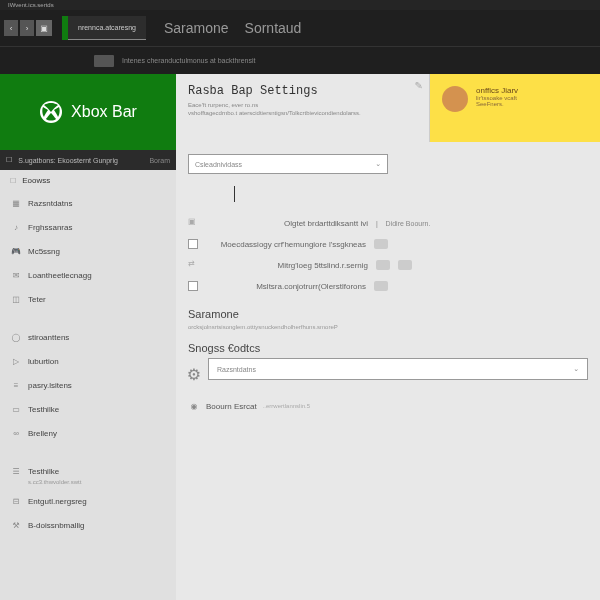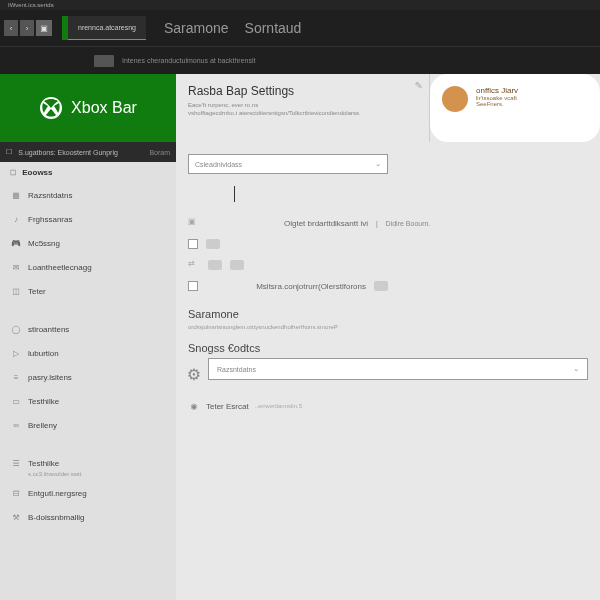--- a/index.html
+++ b/index.html
@@ -15,39 +15,39 @@
     .tab-active { background: #2d2d2d; height: 24px; padding: 0 10px; display: flex; align-items: center; font-size: 7px; color: #ccc; border-bottom: 1px solid #888; }
     .topbar-items { display: flex; gap: 16px; margin-left: 18px; font-size: 14px; color: #999; }
     
     .subbar { height: 28px; background: #1f1f1f; display: flex; align-items: center; padding: 0 16px; gap: 8px; border-top: 1px solid #333; }
     .subbar-icon { width: 20px; height: 12px; background: #555; border-radius: 1px; }
     .subbar-text { font-size: 7px; color: #888; }
     
     .content { display: flex; height: calc(100% - 74px); background: #e8e8e8; }
     
     .sidebar { width: 178px; background: #e0e0e0; display: flex; flex-direction: column; }
-    .brand { height: 68px; background: #107c10; display: flex; align-items: center; justify-content: center; gap: 8px; }
+    .brand { height: 76px; background: #107c10; display: flex; align-items: center; justify-content: center; gap: 8px; }
     .brand-logo { width: 24px; height: 24px; }
     .brand-text { color: #fff; font-size: 16px; font-weight: 400; }
     
     .breadcrumb { height: 20px; background: #2b2b2b; display: flex; align-items: center; padding: 0 6px; font-size: 7px; color: #bbb; }
     .breadcrumb-end { margin-left: auto; color: #888; }
     
     .sb-section { padding: 6px 10px; font-size: 8px; color: #444; display: flex; align-items: center; gap: 6px; }
-    .sb-section.header { font-weight: 700; color: #333; }
+    .sb-section.header { font-weight: 400; color: #333; }
     .sb-icon { width: 12px; height: 12px; display: flex; align-items: center; justify-content: center; color: #888; flex-shrink: 0; }
     .sb-sub { font-size: 6px; color: #999; padding-left: 28px; margin-top: -4px; margin-bottom: 4px; }
     
     .main { flex: 1; display: flex; flex-direction: column; }
     .main-header { display: flex; height: 68px; }
     .settings-block { flex: 1; padding: 10px 12px; border-right: 1px solid #ccc; position: relative; }
-    .settings-title { font-size: 12px; color: #333; margin-bottom: 4px; }
+    .settings-title { font-size: 12px; color: #333; margin-bottom: 4px; font-family: Liberation Mono, monospace; }
     .settings-desc { font-size: 6px; color: #888; line-height: 1.3; }
     .edit-icon { position: absolute; top: 6px; right: 6px; color: #aaa; font-size: 10px; }
-    .orange-block { width: 170px; background: #ffffff; padding: 12px; display: flex; gap: 8px; align-items: flex-start; border-radius: 18px; }
+    .orange-block { width: 170px; background: #fde047; padding: 12px; display: flex; gap: 8px; align-items: flex-start; }
     .orange-circle { width: 26px; height: 26px; background: #d4924f; border-radius: 50%; flex-shrink: 0; }
     .orange-text { font-size: 8px; color: #6b4a1a; }
     .orange-sub { font-size: 6px; color: #8a6a3a; }
     
     .main-body { padding: 12px; flex: 1; overflow: hidden; }
     .dropdown { width: 200px; height: 20px; border: 1px solid #999; background: #fff; display: flex; align-items: center; padding: 0 6px; font-size: 7px; color: #888; margin-bottom: 12px; }
     .dropdown-chev { margin-left: auto; color: #888; }
     .cursor-line { width: 1px; height: 16px; background: #333; margin: 4px 0 10px 46px; }
     
     .option-row { display: flex; align-items: center; gap: 8px; padding: 5px 0; font-size: 8px; color: #666; }
@@ -195,24 +195,26 @@
       <div class="cursor-line"></div>
 
       <div id="options-list">
           <div class="option-row">
             <span class="option-icon">▣</span>
             <span class="option-label">Olgtet brdarttdiksantt ivi</span>
             <span class="option-right">| &nbsp;&nbsp;&nbsp;Didire Boourn.</span>
           </div>
           <div class="option-row">
             <span class="checkbox"></span>
+            <span class="option-label">Moecdassiogy crf'hemungiore l'ssgkneas</span>
             <span class="mini-badge"></span>
           </div>
           <div class="option-row">
             <span class="option-icon">⇄</span>
+            <span class="option-label">Mitrg'loeg 5ttslind.r.sernig</span>
             <span class="mini-badge"></span> 
             <span class="mini-badge"></span>
           </div>
           <div class="option-row">
             <span class="checkbox"></span>
             <span class="option-label">Msltsra.conjotrurr(Olerstlforons</span>
             <span class="mini-badge"></span>
           </div>
         </div>
 
@@ -223,18 +225,18 @@
       <div style="display:flex;align-items:center;gap:8px">
         <span class="sb-icon">⚙</span>
         <div class="dropdown-wide">
           <span>Razsntdatns</span>
           <span class="dropdown-chev" style="margin-left:auto">⌄</span>
         </div>
       </div>
 
       <div class="shut-row" style="margin-top:10px">
         <span class="sb-icon">◉</span>
-        <span>Teter Esrcat</span>
+        <span>Boourn Esrcat</span>
         <span class="shut-desc">..errwertlannslin.5</span>
       </div>
     </div>
   </div>
 </div>
 
 </body></html>

